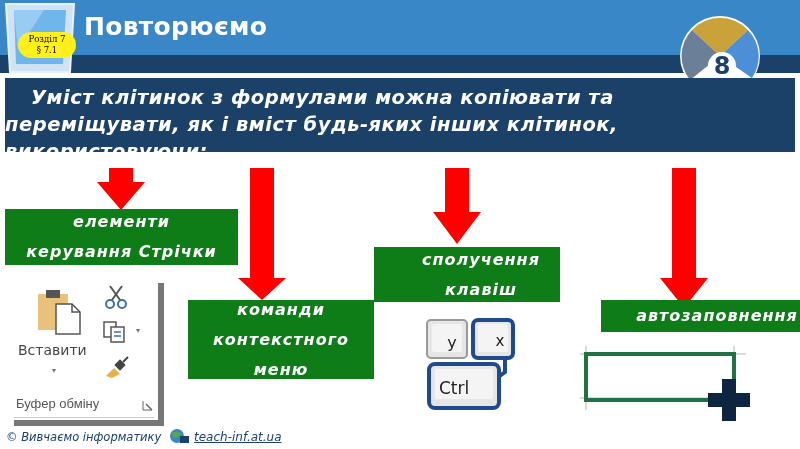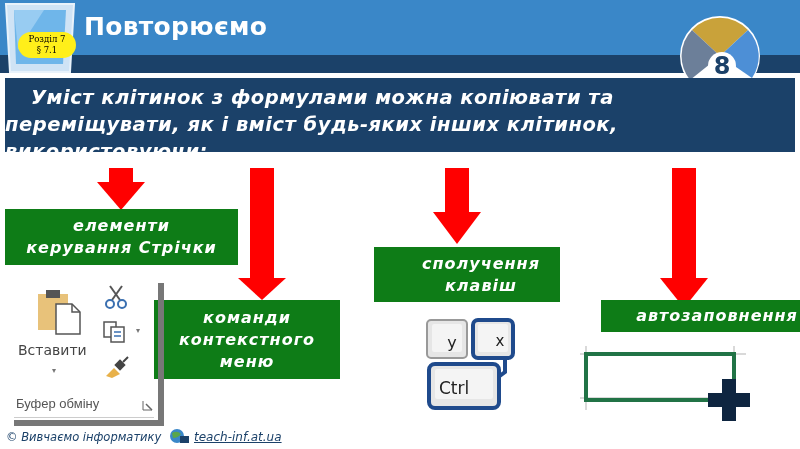--- a/index.html
+++ b/index.html
@@ -20,21 +20,21 @@
   
   .mainbox { left: 5px; top: 78px; width: 790px; height: 74px; background: #1b4169; box-sizing: border-box; padding: 6px 8px 0 0; color: #ffffff; font-weight: bold; font-style: italic; font-size: 19.5px; line-height: 27px; text-align: justify; text-align-last: left; letter-spacing: 0.5px; }
   .mainbox .indent { display: inline-block; width: 26px; }
 
   
   .arrow { position: absolute; }
   .arrow .shaft { position: absolute; background: #ff0000; }
   .arrow .head { position: absolute; width: 0; height: 0; border-left-style: solid; border-right-style: solid; border-top-style: solid; border-left-color: transparent; border-right-color: transparent; border-top-color: #ff0000; }
 
   
-  .gbox { position: absolute; background: #0e7c17; color: #ffffff; font-weight: bold; font-style: italic; text-align: center; font-size: 16px; letter-spacing: 1px; box-sizing: border-box; display: flex; align-items: center; justify-content: center; flex-direction: column; line-height: 22px; }
+  .gbox { position: absolute; background: #0e7c17; color: #ffffff; font-weight: bold; font-style: italic; text-align: center; font-size: 16px; letter-spacing: 1px; box-sizing: border-box; display: flex; align-items: center; justify-content: center; flex-direction: column; line-height: 22px; gap: 8px; }
   .ribbon-label { left: 16px; top: 396px; font-family: Liberation Sans, sans-serif; font-size: 13px; color: #555; }
   .paste-label { left: 18px; top: 342px; font-size: 14px; color: #444; }
   .ribbon-shadow-v { left: 158px; top: 283px; width: 6px; height: 140px; background: #777; }
   .ribbon-shadow-h { left: 14px; top: 420px; width: 150px; height: 6px; background: #777; }
   .ribbon-sep { left: 14px; top: 417px; width: 140px; height: 1px; background: #ccc; }
 
   
   .keys { left: 425px; top: 318px; width: 95px; height: 95px; }
 
   
@@ -92,21 +92,21 @@
 </div>
 <div class="arrow" style="left:660px; top:168px;">
   <div class="shaft" style="left:12px; top:0; width:24px; height:110px;"></div>
   <div class="head" style="left:0; top:110px; border-left-width:24px; border-right-width:24px; border-top-width:30px;"></div>
 </div>
 
 <div class="gbox" style="left:5px; top:209px; width:233px; height:56px;">
   <div>елементи</div>
   <div>керування Стрічки</div>
 </div>
-<div class="gbox" style="left:154px; top:300px; width:186px; height:79px;">
+<div class="gbox" style="left:188px; top:300px; width:186px; height:79px;">
   <div>команди</div>
   <div>контекстного</div>
   <div>меню</div>
 </div>
 <div class="gbox" style="left:374px; top:247px; width:186px; height:55px;padding-left:28px;">
   <div>сполучення</div>
   <div>клавіш</div>
 </div>
 <div class="gbox" style="left:579px; top:300px; width:232px; height:32px;margin-left:22px;">
   <div>автозаповнення</div>

